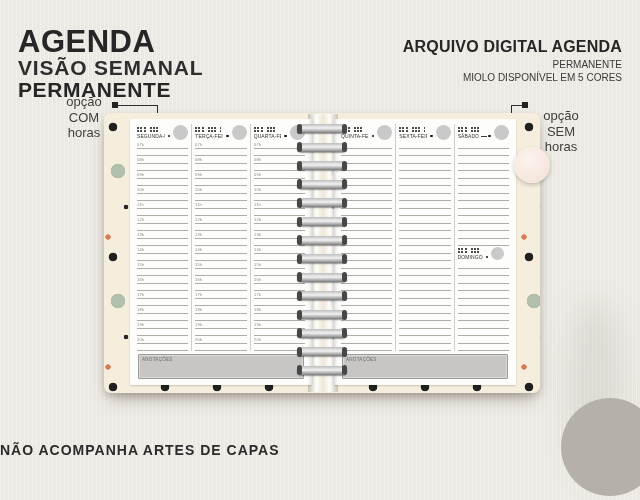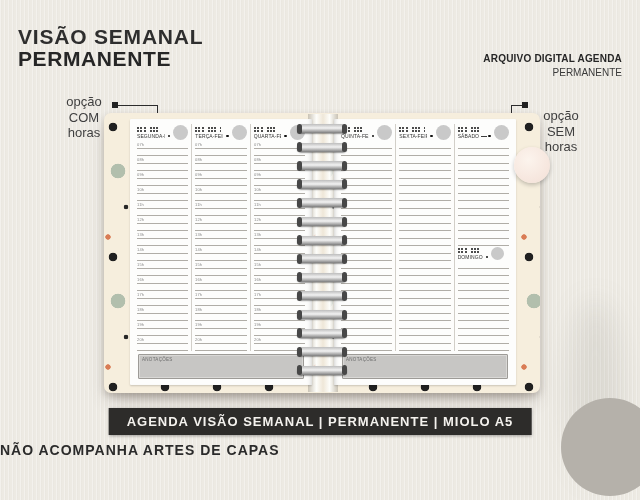--- a/index.html
+++ b/index.html
@@ -11,21 +11,21 @@
   }
 
   
   .title-block { position:absolute; left:18px; top:26px; color:#262626; }
   .title-1 { font-size:31px; font-weight:800; letter-spacing:0.5px; line-height:1.0; }
   .title-2 { font-size:21px; font-weight:700; letter-spacing:0.8px; line-height:1.05; color:#2e2e2e; }
   .title-3 { font-size:21px; font-weight:800; letter-spacing:0.6px; line-height:1.05; }
 
   
   .info-block { position:absolute; right:18px; top:36px; text-align:right; color:#262626; line-height:1.35; }
-  .info-1 { font-size:10px; font-weight:700; letter-spacing:0.2px;margin-top:16px; }
+  .info-1 { font-size:16px; font-weight:700; letter-spacing:0.2px; }
   .info-2, .info-3, .info-4 { font-size:10px; font-weight:400; color:#3a3a3a; }
 
   
   .callout-text { position:absolute; font-size:13px; color:#3f3f3f; line-height:1.2; text-align:center; }
   .callout-left-text { left:55px; top:94px; width:58px; }
   .callout-right-text { left:532px; top:108px; width:58px; }
   .sq { position:absolute; width:6px; height:6px; background:#222; }
   .sq-left { left:112px; top:102px; }
   .sq-right { left:522px; top:102px; }
   .conn { position:absolute; background:#2c2c2c; }
@@ -136,27 +136,29 @@
     position:absolute; left:568px; top:300px; width:55px; height:180px;
     background:rgba(80,75,68,0.10); filter:blur(14px); border-radius:50%;
   }
 </style>
 </head>
 <body>
 
 <div class="stage">
 
   <div class="title-block">
+    <div class="title-1">AGENDA</div>
     <div class="title-2">VISÃO SEMANAL</div>
     <div class="title-3">PERMANENTE</div>
   </div>
 
   <div class="info-block">
     <div class="info-1">ARQUIVO DIGITAL AGENDA</div>
     <div class="info-2">PERMANENTE</div>
+    <div class="info-3">MIOLO DISPONÍVEL EM 5 CORES</div>
   </div>
 
   <div class="callout-text callout-left-text">
     <div>opção COM</div>
     <div>horas</div>
   </div>
   <div class="sq sq-left"></div>
   <div class="conn conn-left-h"></div>
   <div class="conn conn-left-v"></div>
 
@@ -561,17 +563,16 @@
       <div class="coil" style="top: 272.8px;"></div>
       <div class="coil" style="top: 291.4px;"></div>
       <div class="coil" style="top: 310px;"></div>
       <div class="coil" style="top: 328.6px;"></div>
       <div class="coil" style="top: 347.2px;"></div>
       <div class="coil" style="top: 365.8px;"></div>
     </div>
 
   <div class="tab-sticker"></div>
 
-  <div class="banner">AGENDA VISÃO SEMANAL | PERMANENTE | MIOLO A5</div>
   <div class="disclaimer">NÃO ACOMPANHA ARTES DE CAPAS</div>
 
   <div class="big-circle"></div>
 </div>
 
 </body></html>

